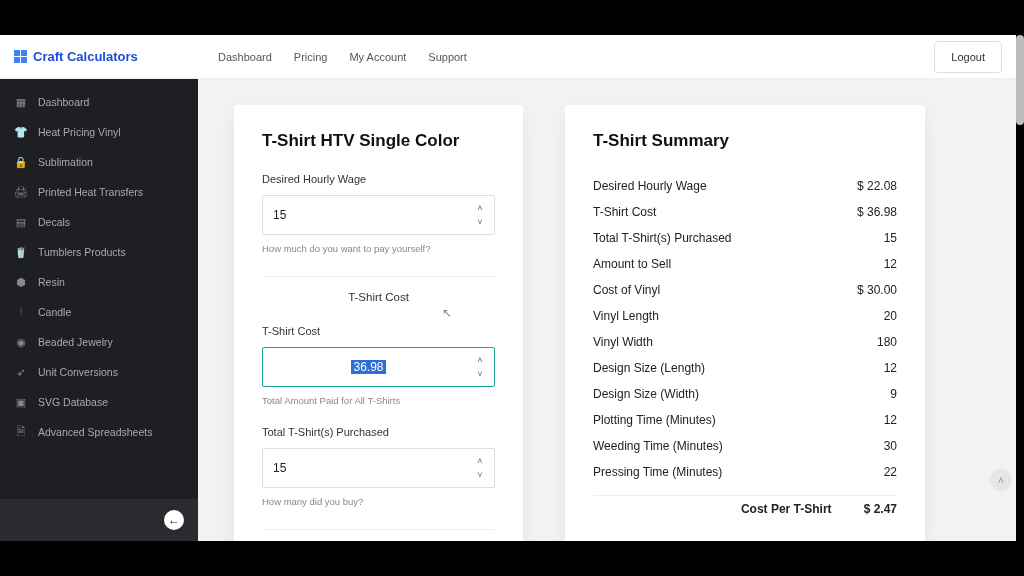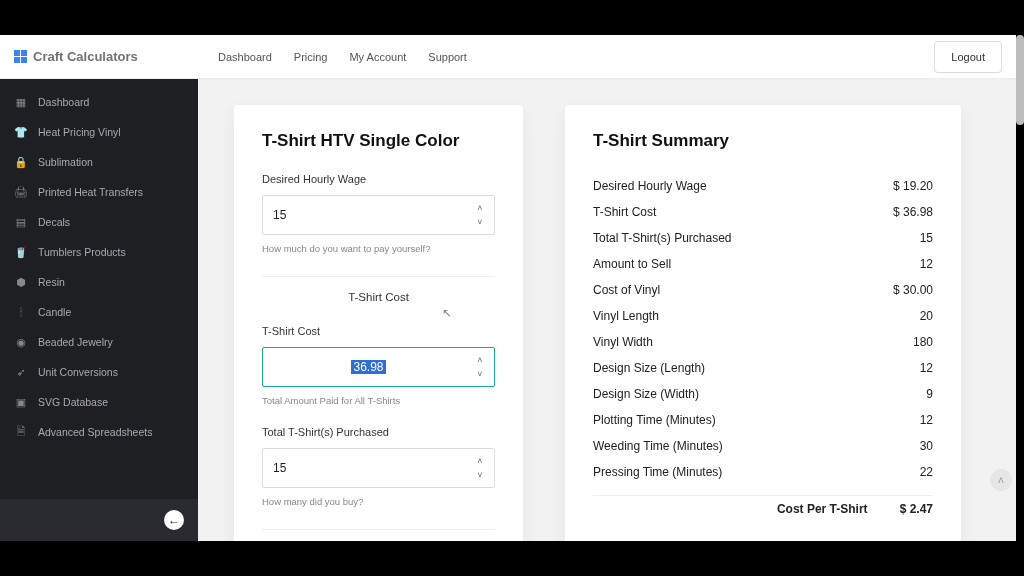--- a/index.html
+++ b/index.html
@@ -2,42 +2,42 @@
 <html><head>
 <meta charset="utf-8">
 <style>
   * { box-sizing: border-box; margin: 0; padding: 0; }
   body { font-family: -apple-system, BlinkMacSystemFont, "Segoe UI", sans-serif; background: #000; }
   .viewport { width: 1024px; height: 576px; margin: 0 auto; background: #000; position: relative; overflow: hidden; }
   .app { position: absolute; top: 35px; left: 0; right: 8px; bottom: 35px; background: #f2f2f2; display: flex; flex-direction: column; }
 
   
   .topbar { height: 44px; background: #fff; border-bottom: 1px solid #eee; display: flex; align-items: center; padding: 0 14px; position: relative; }
-  .brand { display: flex; align-items: center; font-weight: 700; font-size: 13px; color: #737373; gap: 6px; }
+  .brand { display: flex; align-items: center; font-weight: 700; font-size: 13px; color: #1d4ed8; gap: 6px; }
   .brand-icon { width: 13px; height: 13px; display: grid; grid-template-columns: 1fr 1fr; grid-template-rows: 1fr 1fr; gap: 1px; }
   .brand-icon span { background: #3b82f6; }
   .topnav { position: absolute; left: 218px; display: flex; gap: 22px; }
   .topnav a { color: #555; font-size: 11px; text-decoration: none; }
   .logout { margin-left: auto; border: 1px solid #ddd; background: #fff; color: #333; font-size: 11px; padding: 9px 16px; border-radius: 4px; cursor: pointer; }
 
   .body { flex: 1; display: flex; overflow: hidden; }
 
   
   .sidebar { width: 198px; background: #1e1f23; color: #aaa; display: flex; flex-direction: column; position: relative; }
   .sidebar-list { list-style: none; padding: 8px 0 0 0; }
   .sidebar-list li { display: flex; align-items: center; gap: 10px; padding: 8px 14px; font-size: 10.5px; cursor: pointer; }
   .sidebar-list li .mi { width: 14px; height: 14px; display: inline-flex; align-items: center; justify-content: center; font-size: 11px; color: #888; }
   .sidebar-footer { margin-top: auto; background: #2a2b30; height: 42px; display: flex; align-items: center; justify-content: flex-end; padding: 0 14px; }
   .collapse-btn { width: 20px; height: 20px; border-radius: 50%; background: #fff; color: #222; display: flex; align-items: center; justify-content: center; font-weight: bold; cursor: pointer; font-size: 12px; }
 
   
   .main { flex: 1; overflow: auto; padding: 26px 36px 0 36px; display: flex; gap: 42px; align-items: flex-start; position: relative; }
   .card { background: #fff; border-radius: 4px; box-shadow: 0 6px 18px rgba(0,0,0,0.06); padding: 26px 28px; }
   .card-left { width: 289px; }
-  .card-right { width: 396px; }
+  .card-right { width: 360px; }
 
   h2 { font-size: 17px; font-weight: 700; color: #111; margin-bottom: 22px; }
   .field-label { font-size: 11px; color: #333; margin-bottom: 10px; }
   .num-input { position: relative; border: 1px solid #ddd; border-radius: 2px; height: 40px; display: flex; align-items: center; padding: 0 30px 0 10px; }
   .num-input.active { border: 1px solid #1aa89e; justify-content: center; }
   .num-input input { border: none; outline: none; font-size: 12px; color: #222; width: 100%; background: transparent; }
   .num-input .sel { background: #2f6fd1; color: #fff; padding: 0 2px; font-size: 12px; }
   .spinner { position: absolute; right: 6px; top: 0; bottom: 0; width: 16px; display: flex; flex-direction: column; justify-content: center; gap: 6px; }
   .spinner span { height: 8px; font-size: 9px; line-height: 8px; color: #666; cursor: pointer; text-align: center; }
   .helper { font-size: 9.5px; color: #888; margin-top: 8px; }
@@ -186,21 +186,21 @@
 
           <hr class="hr">
 
         </div>
 
         <div class="card card-right">
           <h2>T-Shirt Summary</h2>
           <div>
             <div class="sum-row">
                 <span>Desired Hourly Wage</span>
-                <span>$ 19.20</span>
+                <span>$ 22.08</span>
               </div>
             <div class="sum-row">
                 <span>T-Shirt Cost</span>
                 <span>$ 36.98</span>
               </div>
             <div class="sum-row">
                 <span>Total T-Shirt(s) Purchased</span>
                 <span>15</span>
               </div>
             <div class="sum-row">

